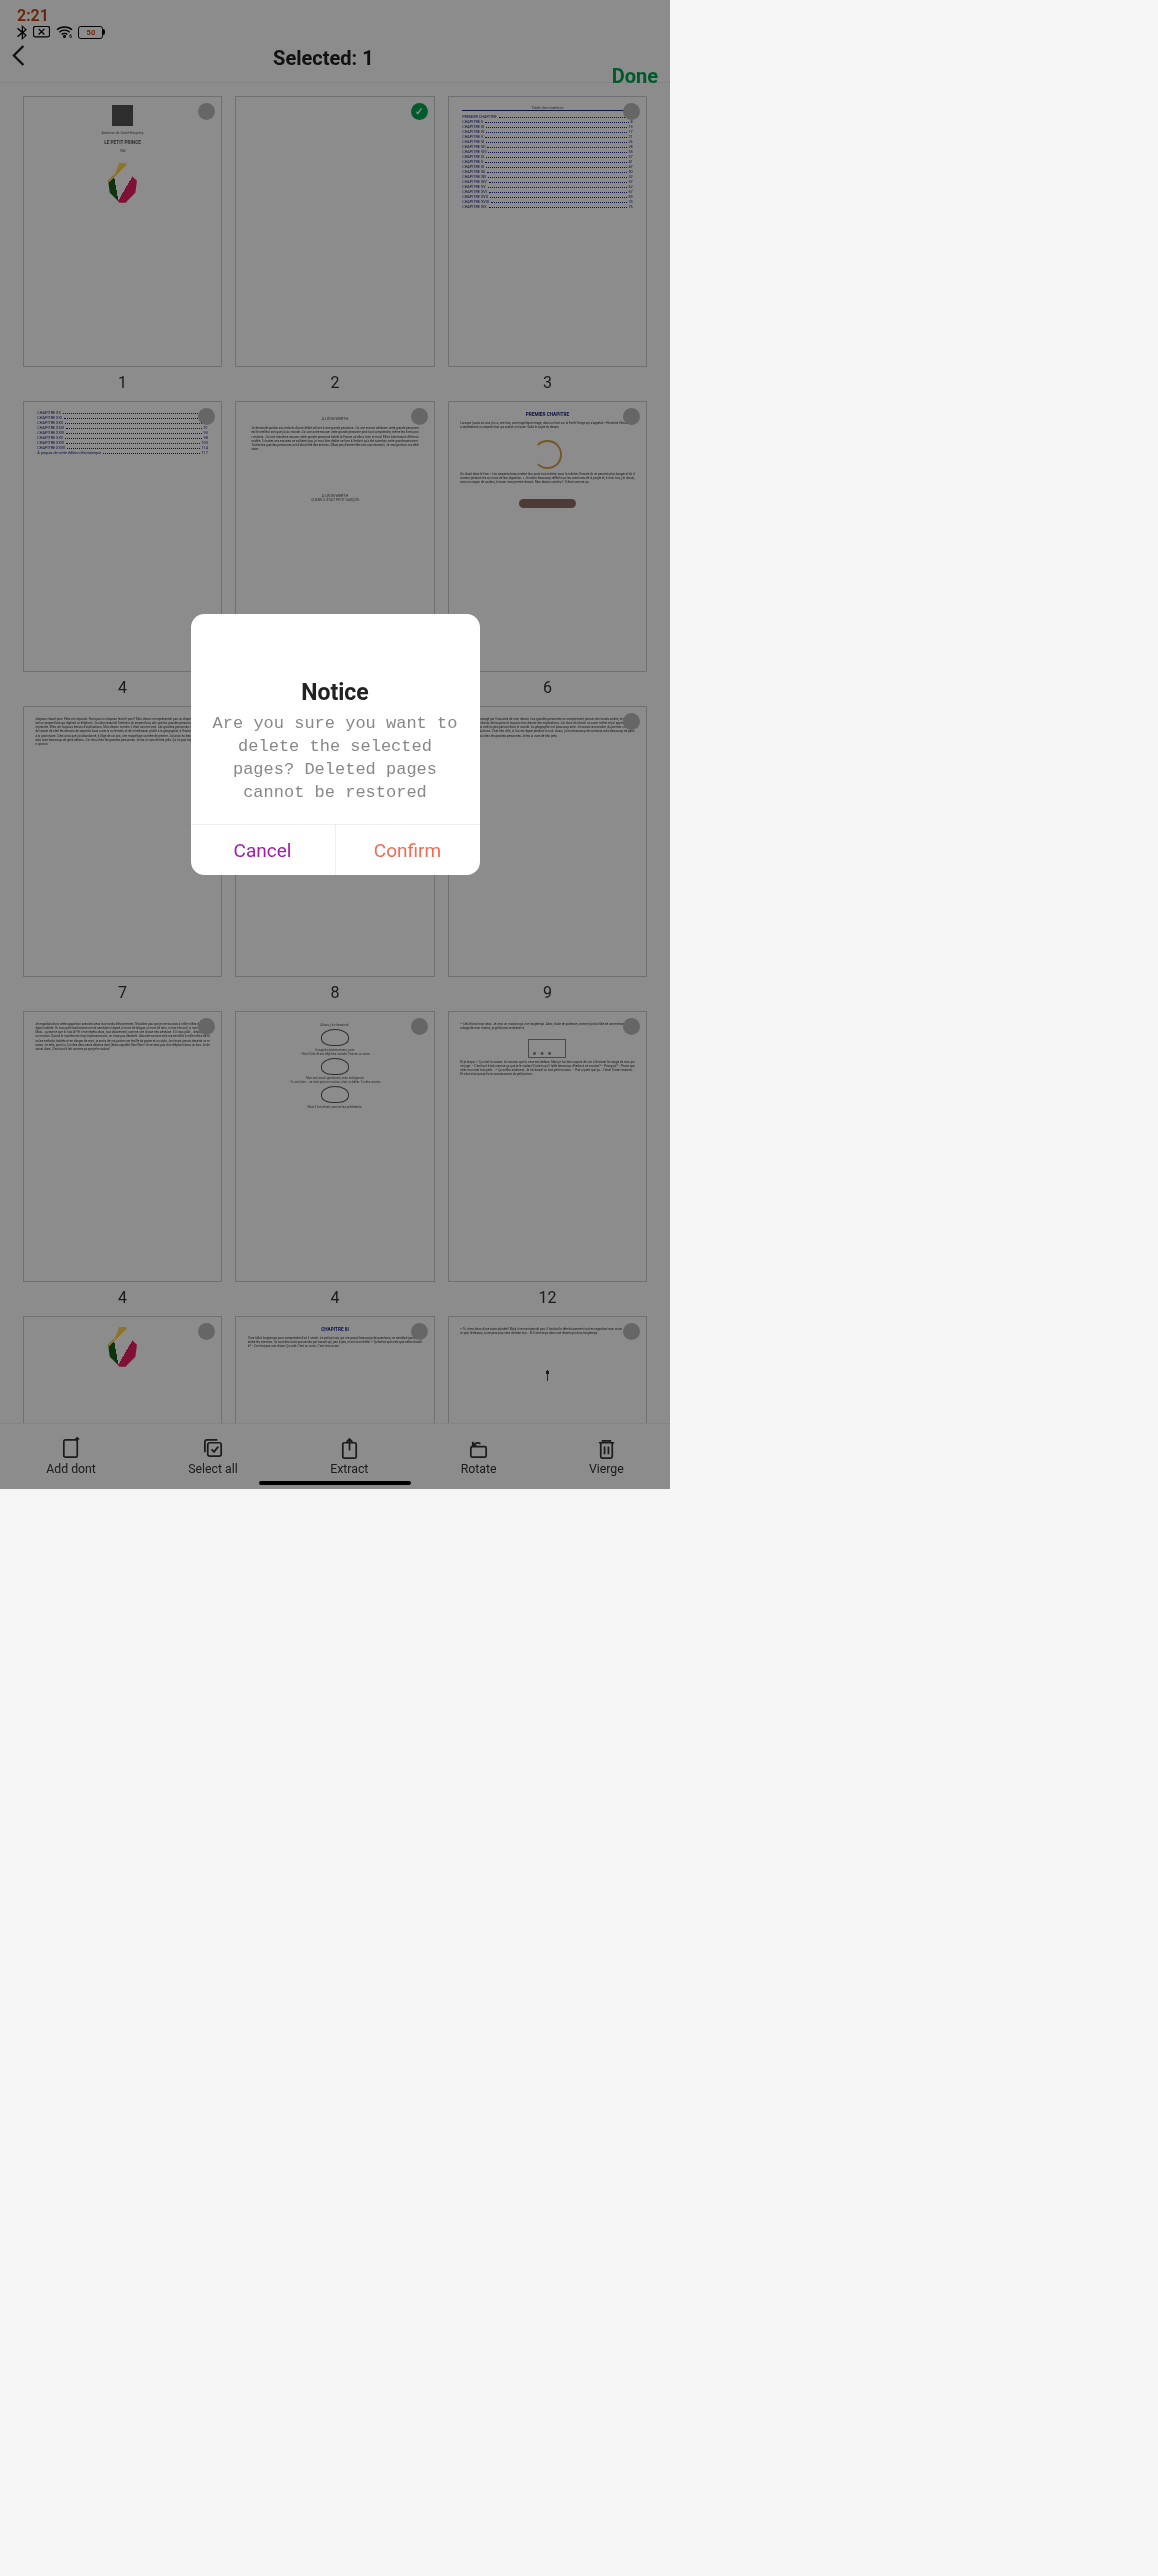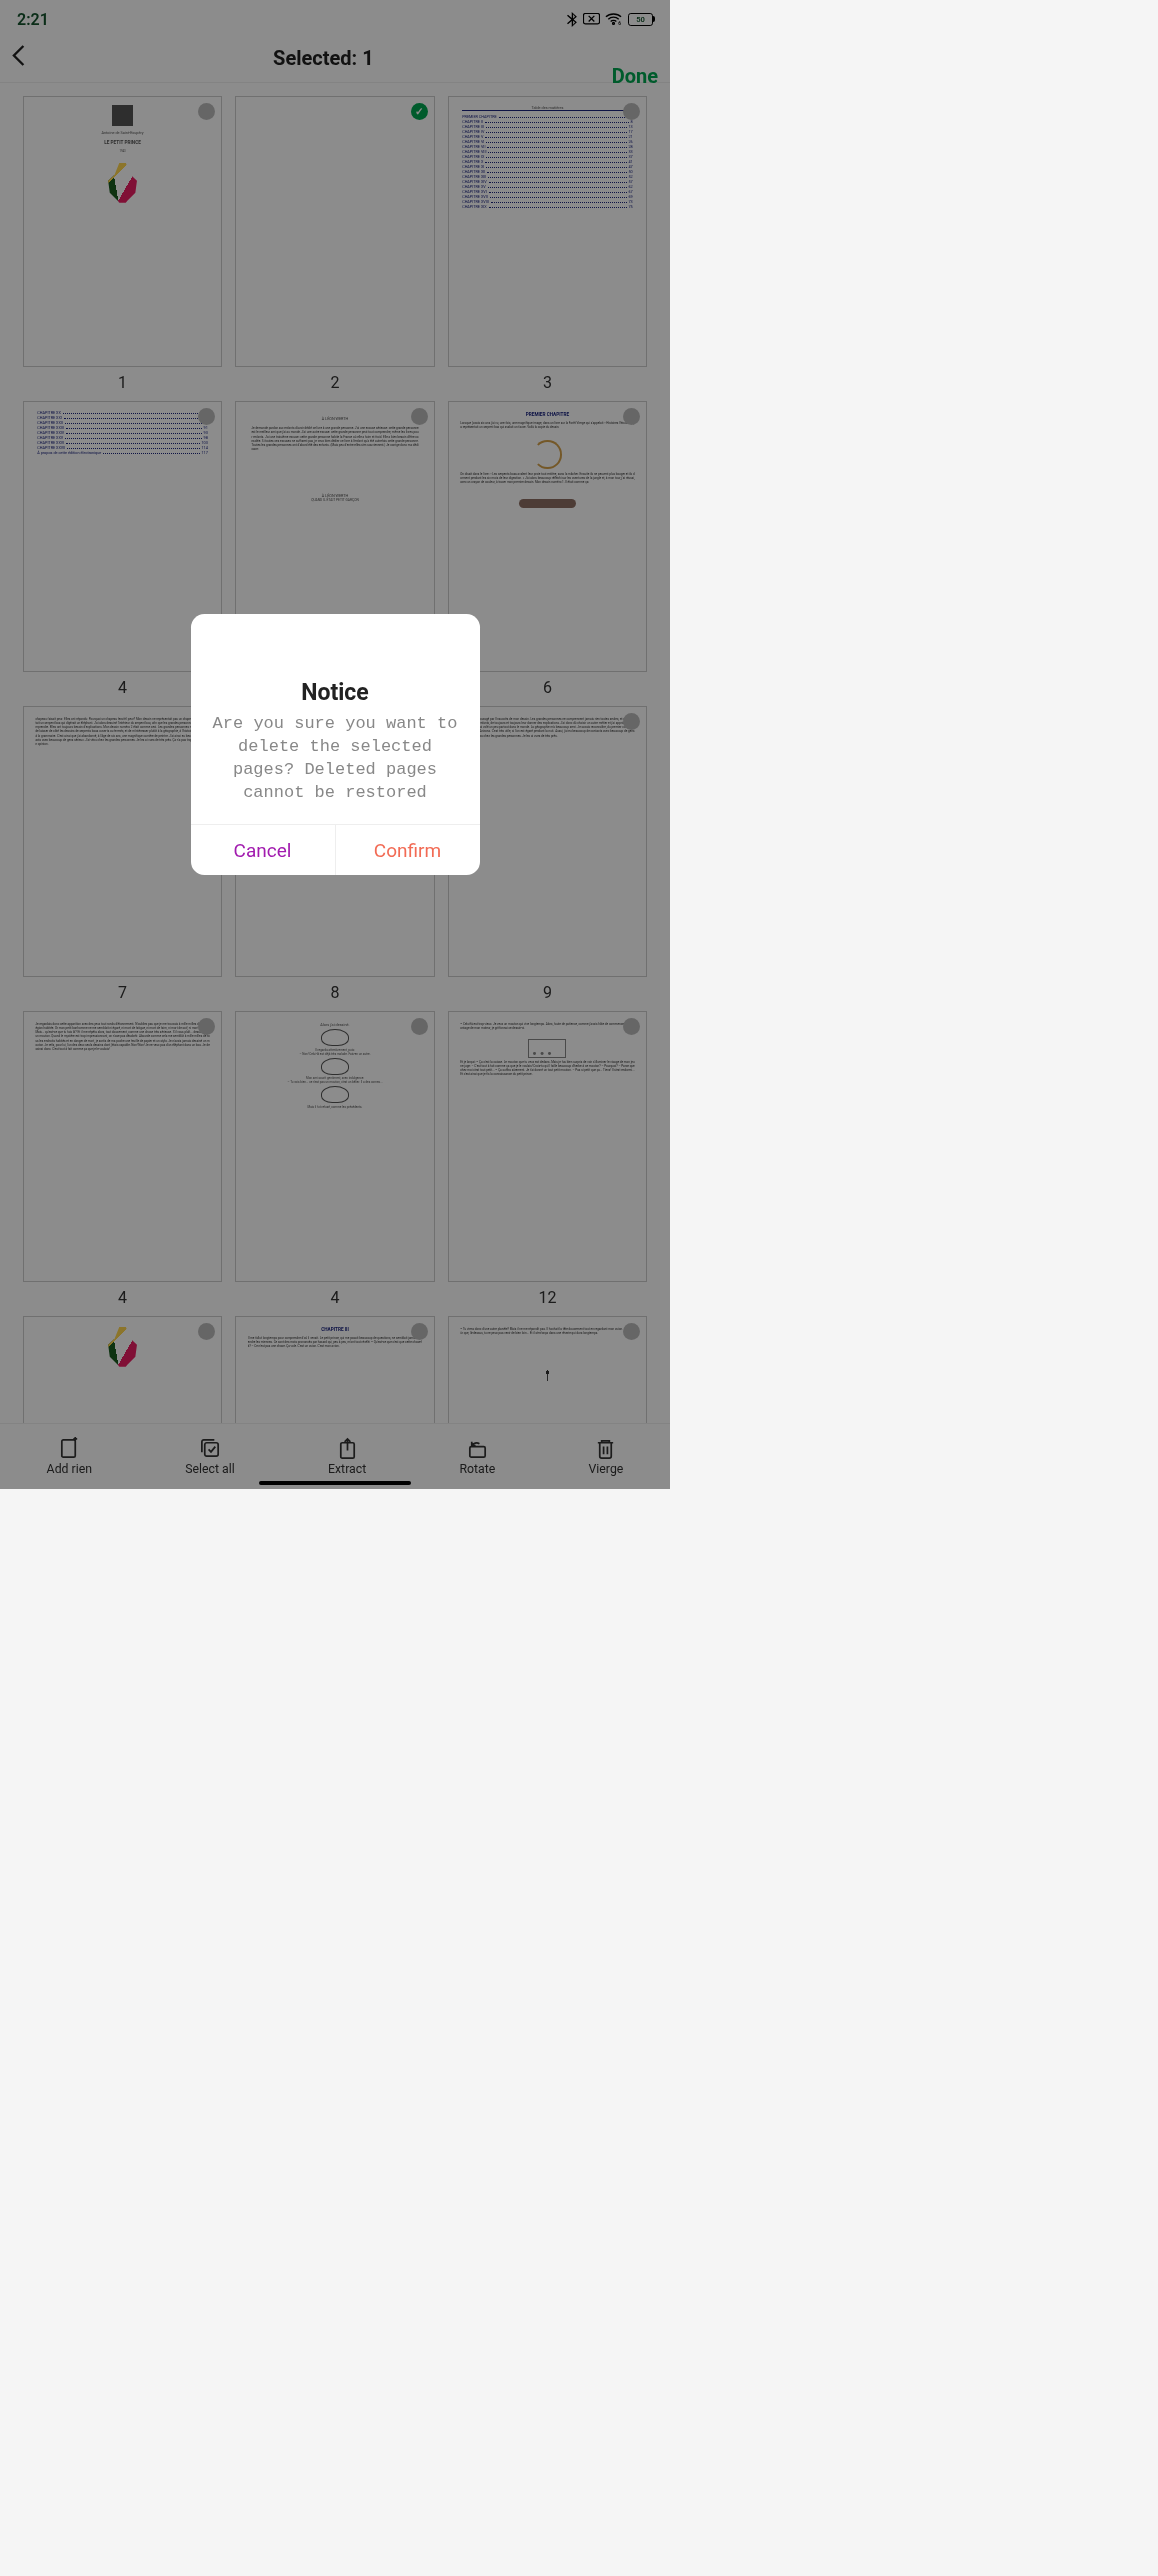--- a/index.html
+++ b/index.html
@@ -13,25 +13,25 @@
     }
     .dimmed-layer {
       position: absolute;
       inset: 0;
       background: #fff;
     }
     .status-bar {
       height: 33px;
       display: flex;
       justify-content: space-between;
-      align-items: center;
       padding: 5.7px 17px 0;
       font-size: 16px;
       font-weight: 600;
-      color: #14532d;
+      color: #c2410c;
+      flex-direction: column;
     }
     .status-right { display: flex; align-items: center; gap: 5.7px; }
     .status-right svg { display: block; }
     .batt { border: 1.4px solid #000; border-radius: 2.8px; width: 25px; height: 13.3px; position: relative; display: flex; align-items: center; justify-content: center; font-size: 7.6px; }
     .batt::after { content:""; position:absolute; right:-2.8px; top:2.8px; width:1.9px; height:5.7px; background:#000; border-radius:0 1.9px 1.9px 0;}
     .app-header {
       height: 50px;
       display: flex;
       align-items: center;
       justify-content: space-between;
@@ -438,21 +438,21 @@
       </div>
     </div>
   </div>
 
   <div class="bottom-bar">
     <div class="tool">
       <svg width="23" height="23" viewBox="0 0 24 24">
           <rect x="4" y="3" width="14" height="18" rx="1.5" fill="none" stroke="#333" stroke-width="1.8"></rect>
           <path d="M16 2h4M18 0v4" stroke="#333" stroke-width="1.8"></path>
         </svg>
-      <span class="tool-label">Add rien</span>
+      <span class="tool-label">Add dont</span>
     </div>
     <div class="tool">
       <svg width="23" height="23" viewBox="0 0 24 24">
           <rect x="6" y="6" width="14" height="14" rx="2" fill="none" stroke="#333" stroke-width="1.8"></rect>
           <path d="M3 16V5a2 2 0 012-2h11" fill="none" stroke="#333" stroke-width="1.8"></path>
           <path d="M10 13l2.5 2.5L17 10" fill="none" stroke="#333" stroke-width="1.8"></path>
         </svg>
       <span class="tool-label">Select all</span>
     </div>
     <div class="tool">

